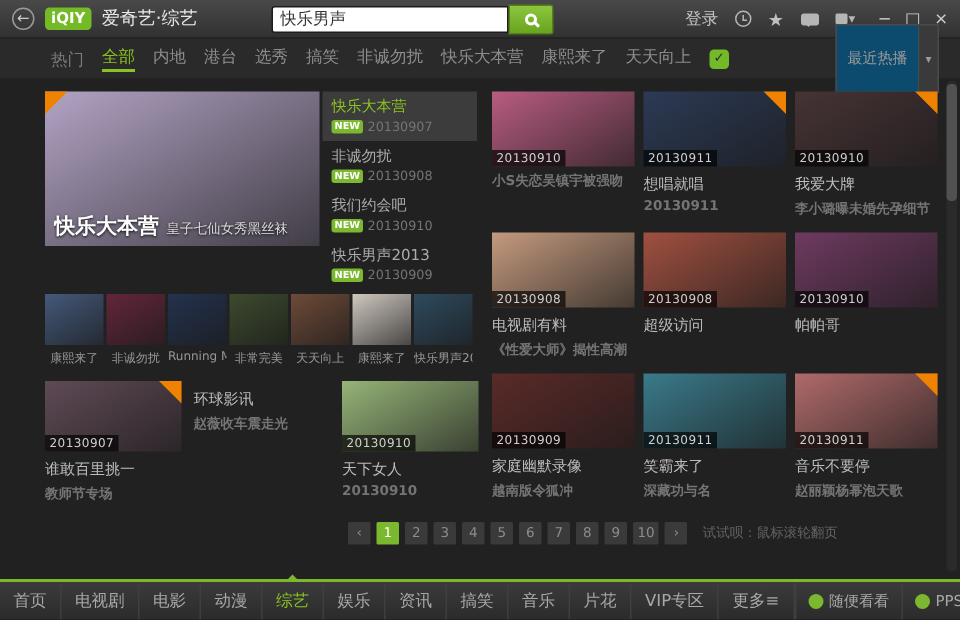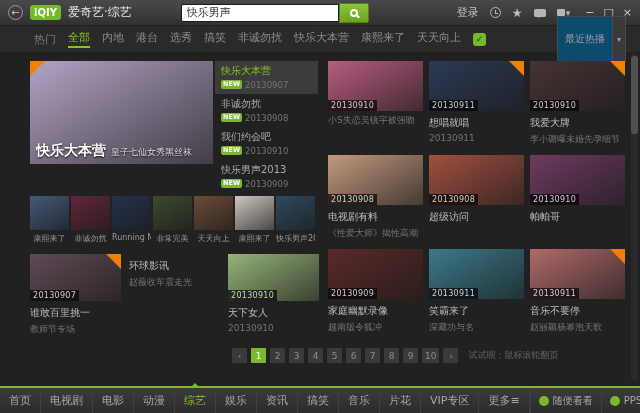--- a/index.html
+++ b/index.html
@@ -74,21 +74,21 @@
   .related-thumb { height:34px; }
   .related-label { font-size:8px; color:#989898; text-align:center; margin-top:3px;
     white-space:nowrap; overflow:hidden; }
   .cards-row { display:flex; gap:8px; margin-top:10px; }
   .card-sm { width:91px; flex:none; }
   .thumb { position:relative; }
   .card-sm .thumb { height:47px; }
   .date-tag { position:absolute; left:0; bottom:0; background:rgba(0,0,0,.68); color:#cfcfcf;
     font-size:8px; padding:1px 3px; letter-spacing:.3px; }
   .card-title { font-size:10px; color:#bdbdbd; margin-top:5px; white-space:nowrap; overflow:hidden; }
-  .card-sub { font-size:9px; color:#747474; margin-top:3px; white-space:nowrap; overflow:hidden; }
+  .card-sub { font-size:9px; color:#747474; margin-top:3px; white-space:nowrap; overflow:hidden;font-weight:bold; }
   .right-grid { display:grid; grid-template-columns:repeat(3,95px); gap:9px 6px; align-content:start; }
   .card-g { width:95px; }
   .card-g .thumb { height:50px; }
   
   .pager-row { display:flex; align-items:center; margin-top:12px; padding-left:202px; }
   .pager { display:flex; gap:4px; }
   .page-btn { min-width:15px; height:15px; background:#3a3a3a; color:#8d8d8d; font-size:9px;
     display:flex; align-items:center; justify-content:center; padding:0 3px; border-radius:1px; }
   .page-btn.active { background:#7cb82f; color:#fff; }
   .pager-tip { font-size:9px; color:#646464; margin-left:10px; }

